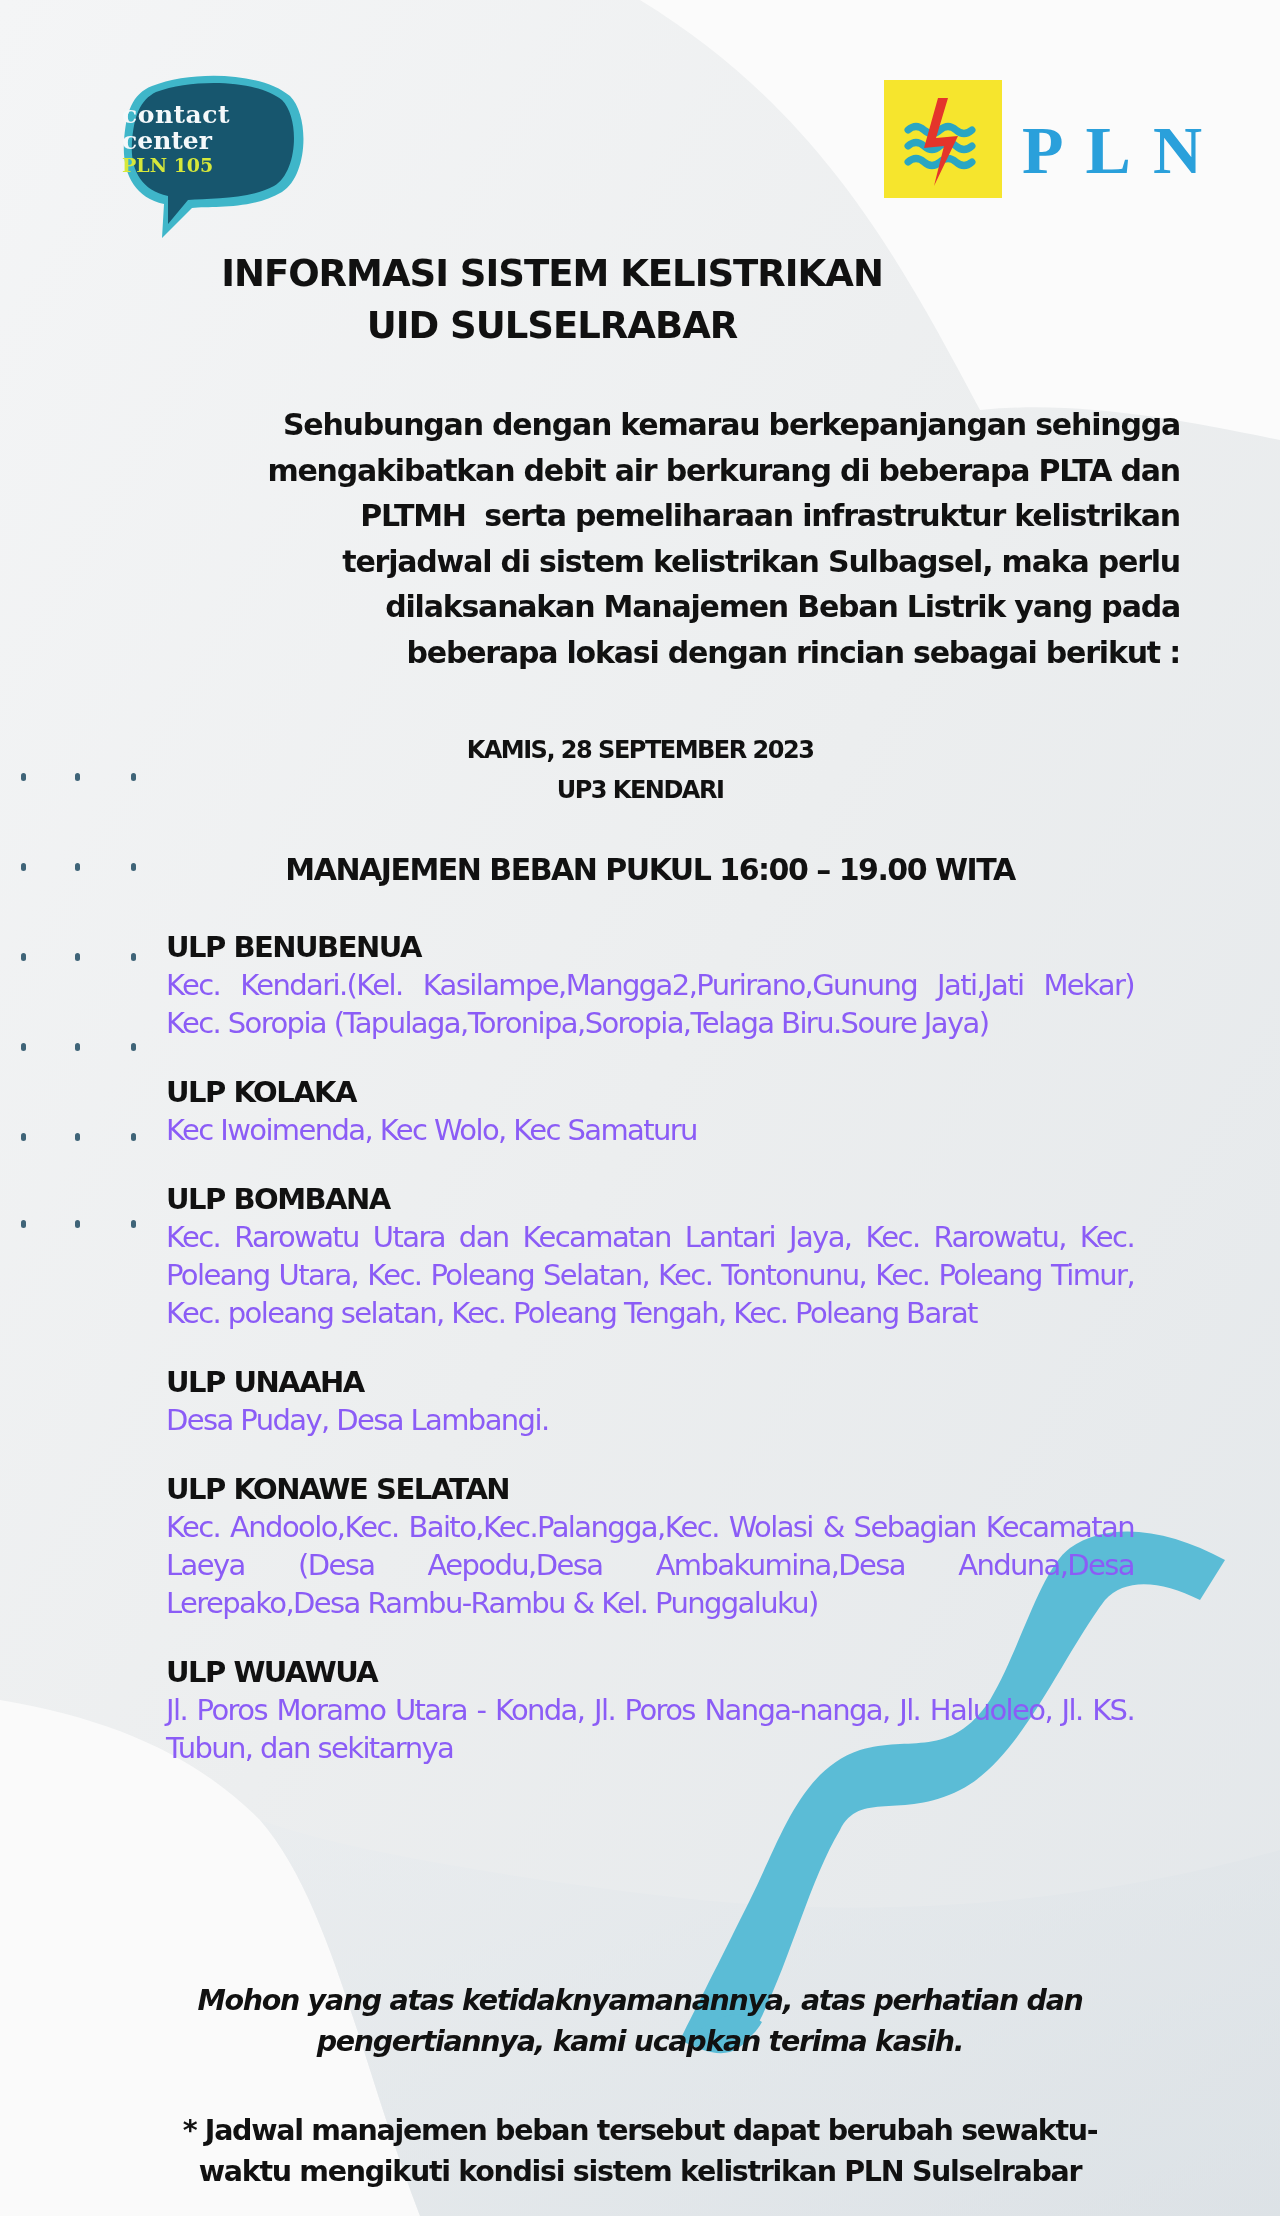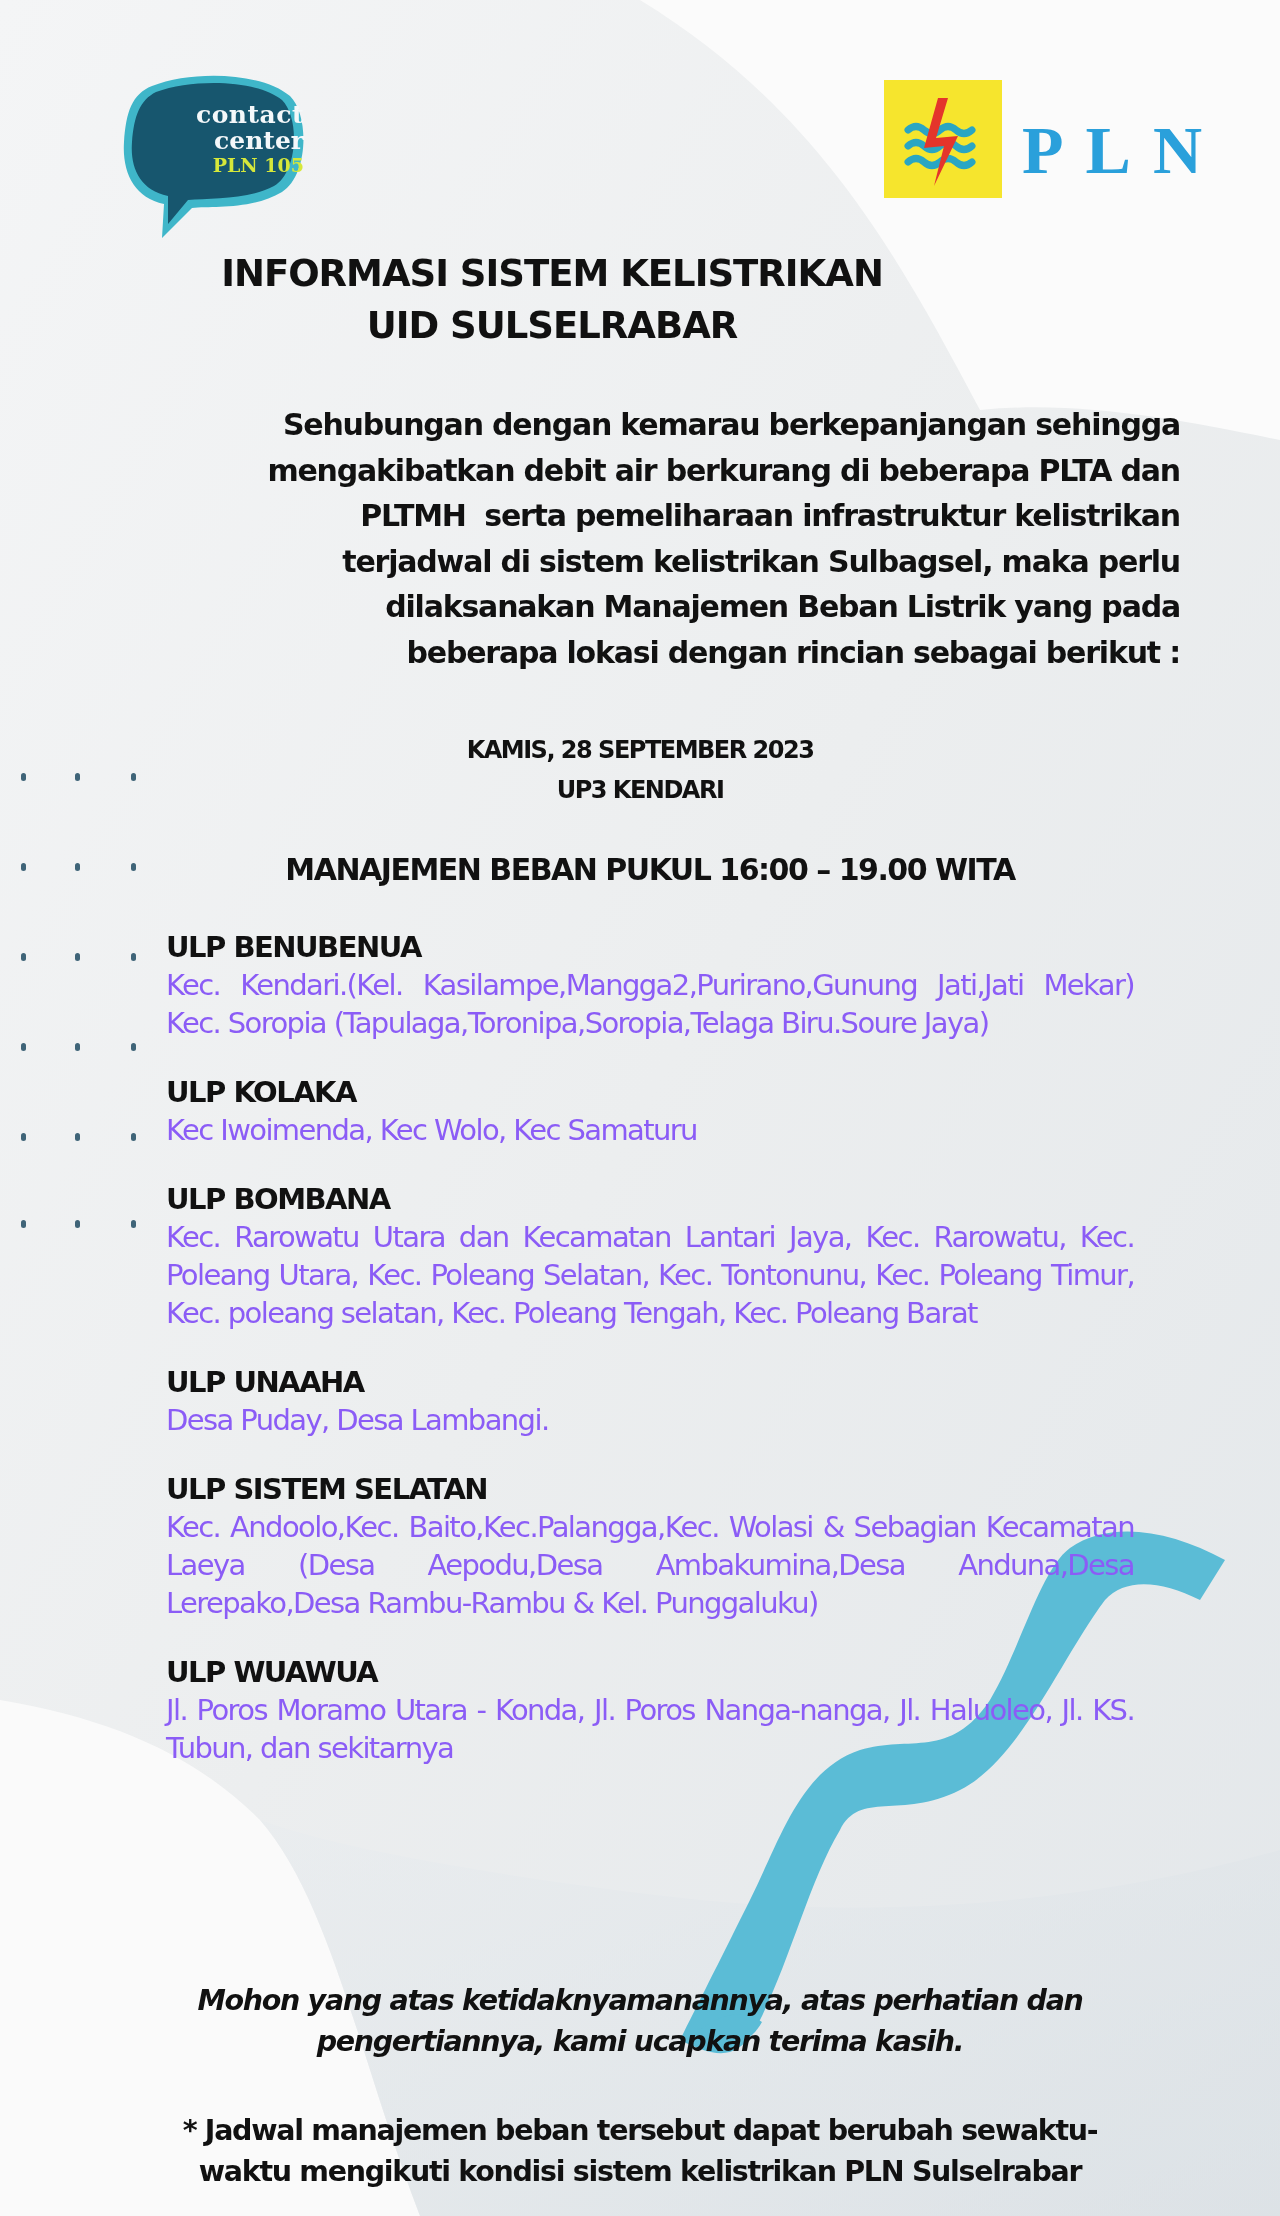--- a/index.html
+++ b/index.html
@@ -9,21 +9,21 @@
     background: #eef0f1;
     font-family: "Liberation Sans", "DejaVu Sans", sans-serif;
     color: #111;
   }
   .bg-layer { position: absolute; inset: 0; z-index: 0; pointer-events: none; }
   .content { position: absolute; inset: 0; z-index: 2; }
 
   
   .cc-logo { position: absolute; left: 122px; top: 72px; width: 182px; height: 168px; }
   .cc-text {
-    position: absolute; left: 0; top: 30px; width: 182px; text-align: right;
+    position: absolute; left: 0; top: 30px; width: 182px; text-align: left;
     font-family: "DejaVu Serif", serif; color: #f4f8fa; font-weight: bold; line-height: 26px;
   }
   .cc-text .l1 { font-size: 25px; display: block; letter-spacing: 0.5px; }
   .cc-text .l2 { font-size: 25px; display: block; }
   .cc-text .l3 { font-size: 19px; display: block; color: #d6e83a; line-height: 22px; }
 
   .pln-logo { position: absolute; left: 884px; top: 80px; height: 118px; width: 340px; }
   .pln-square { position: absolute; left: 0; top: 0; width: 118px; height: 118px; background: #f6e52d; }
   .pln-word {
     position: absolute; left: 138px; top: 20px; font-size: 68px; font-weight: bold;
@@ -184,21 +184,21 @@
     </div>
     <div class="ulp">
       <div class="ulp-name">ULP BOMBANA</div>
       <div class="ulp-area">Kec. Rarowatu Utara dan Kecamatan Lantari Jaya, Kec. Rarowatu, Kec. Poleang Utara, Kec. Poleang Selatan, Kec. Tontonunu, Kec. Poleang Timur, Kec. poleang selatan, Kec. Poleang Tengah, Kec. Poleang Barat</div>
     </div>
     <div class="ulp">
       <div class="ulp-name">ULP UNAAHA</div>
       <div class="ulp-area">Desa Puday, Desa Lambangi.</div>
     </div>
     <div class="ulp">
-      <div class="ulp-name">ULP SISTEM SELATAN</div>
+      <div class="ulp-name">ULP KONAWE SELATAN</div>
       <div class="ulp-area">Kec. Andoolo,Kec. Baito,Kec.Palangga,Kec. Wolasi &amp; Sebagian Kecamatan Laeya (Desa Aepodu,Desa Ambakumina,Desa Anduna,Desa Lerepako,Desa Rambu-Rambu &amp; Kel. Punggaluku)</div>
     </div>
     <div class="ulp">
       <div class="ulp-name">ULP WUAWUA</div>
       <div class="ulp-area">Jl. Poros Moramo Utara - Konda, Jl. Poros Nanga-nanga, Jl. Haluoleo, Jl. KS. Tubun,  dan sekitarnya</div>
     </div>
   </div>
 
   <div class="closing">
     <div>Mohon yang atas ketidaknyamanannya, atas perhatian dan</div>

